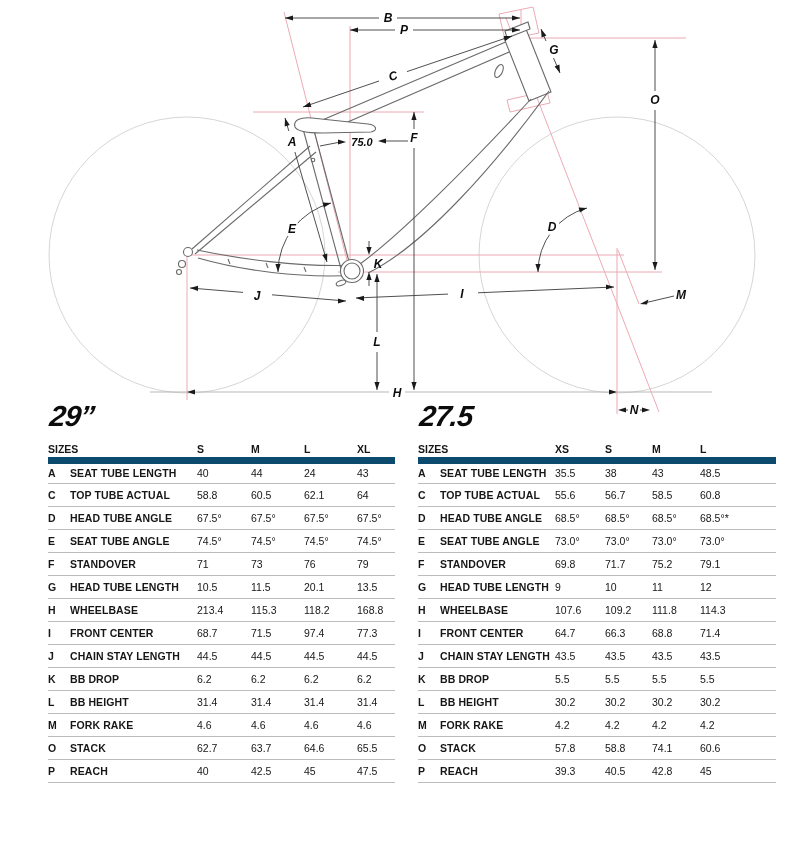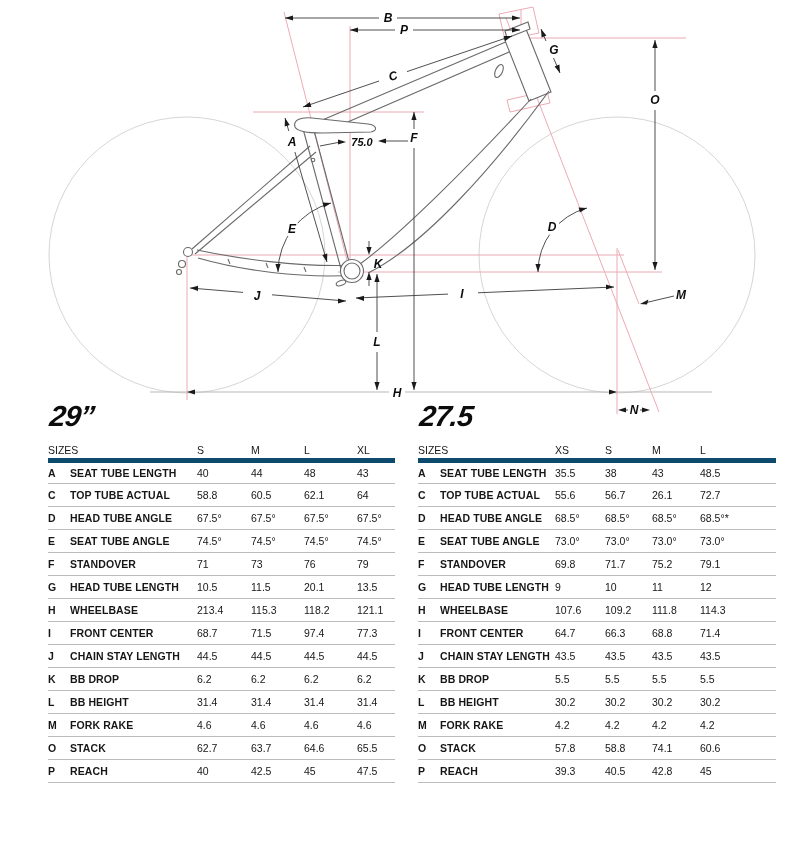--- a/index.html
+++ b/index.html
@@ -21,21 +21,21 @@
     font-style:italic; font-weight:bold; font-size:29px; letter-spacing:-1px;
     margin:0 0 9px 0; display:inline-block;
     transform:skewX(-7deg); transform-origin:left bottom; color:#0c0c0c;
   }
   table { border-collapse:collapse; width:100%; table-layout:fixed; }
   th, td {
     font-size:10.5px; padding:0 2px 0 0; text-align:left; vertical-align:middle;
     border-bottom:1px solid #bcbcbc; height:23px; color:#161616;
     white-space:nowrap; overflow:hidden;
   }
-  thead th { font-weight:normal; height:18px; border-bottom:5px solid #0c4a6e;margin-left:32px; }
+  thead th { font-weight:bold; height:18px; border-bottom:7px solid #0c4a6e;margin-left:32px; }
   td.key { font-weight:bold; }
   td.lbl { font-weight:bold; letter-spacing:0.1px;margin-top:25px; }
   td.val { font-weight:normal; }
 </style>
 </head>
 <body>
 
 <div class="diagram-wrap">
 <svg width="800" height="420" viewBox="0 0 800 420" xmlns="http://www.w3.org/2000/svg">
 
@@ -239,21 +239,21 @@
         <th>XL</th>
       </tr>
     </thead>
     <tbody>
 
     <tr>
         <td class="key">A</td>
         <td class="lbl">SEAT TUBE LENGTH</td>
         <td class="val">40</td>
         <td class="val">44</td>
-        <td class="val">48</td>
+        <td class="val">24</td>
         <td class="val">43</td>
       </tr>
         <tr>
         <td class="key">C</td>
         <td class="lbl">TOP TUBE ACTUAL</td>
         <td class="val">58.8</td>
         <td class="val">60.5</td>
         <td class="val">62.1</td>
         <td class="val">64</td>
       </tr>
@@ -288,21 +288,21 @@
         <td class="val">11.5</td>
         <td class="val">20.1</td>
         <td class="val">13.5</td>
       </tr>
         <tr>
         <td class="key">H</td>
         <td class="lbl">WHEELBASE</td>
         <td class="val">213.4</td>
         <td class="val">115.3</td>
         <td class="val">118.2</td>
-        <td class="val">121.1</td>
+        <td class="val">168.8</td>
       </tr>
         <tr>
         <td class="key">I</td>
         <td class="lbl">FRONT CENTER</td>
         <td class="val">68.7</td>
         <td class="val">71.5</td>
         <td class="val">97.4</td>
         <td class="val">77.3</td>
       </tr>
         <tr>
@@ -385,22 +385,22 @@
         <td class="val">35.5</td>
         <td class="val">38</td>
         <td class="val">43</td>
         <td class="val">48.5</td>
       </tr>
         <tr>
         <td class="key">C</td>
         <td class="lbl">TOP TUBE ACTUAL</td>
         <td class="val">55.6</td>
         <td class="val">56.7</td>
-        <td class="val">26.1</td>
-        <td class="val">72.7</td>
+        <td class="val">58.5</td>
+        <td class="val">60.8</td>
       </tr>
         <tr>
         <td class="key">D</td>
         <td class="lbl">HEAD TUBE ANGLE</td>
         <td class="val">68.5°</td>
         <td class="val">68.5°</td>
         <td class="val">68.5°</td>
         <td class="val">68.5°*</td>
       </tr>
         <tr>

